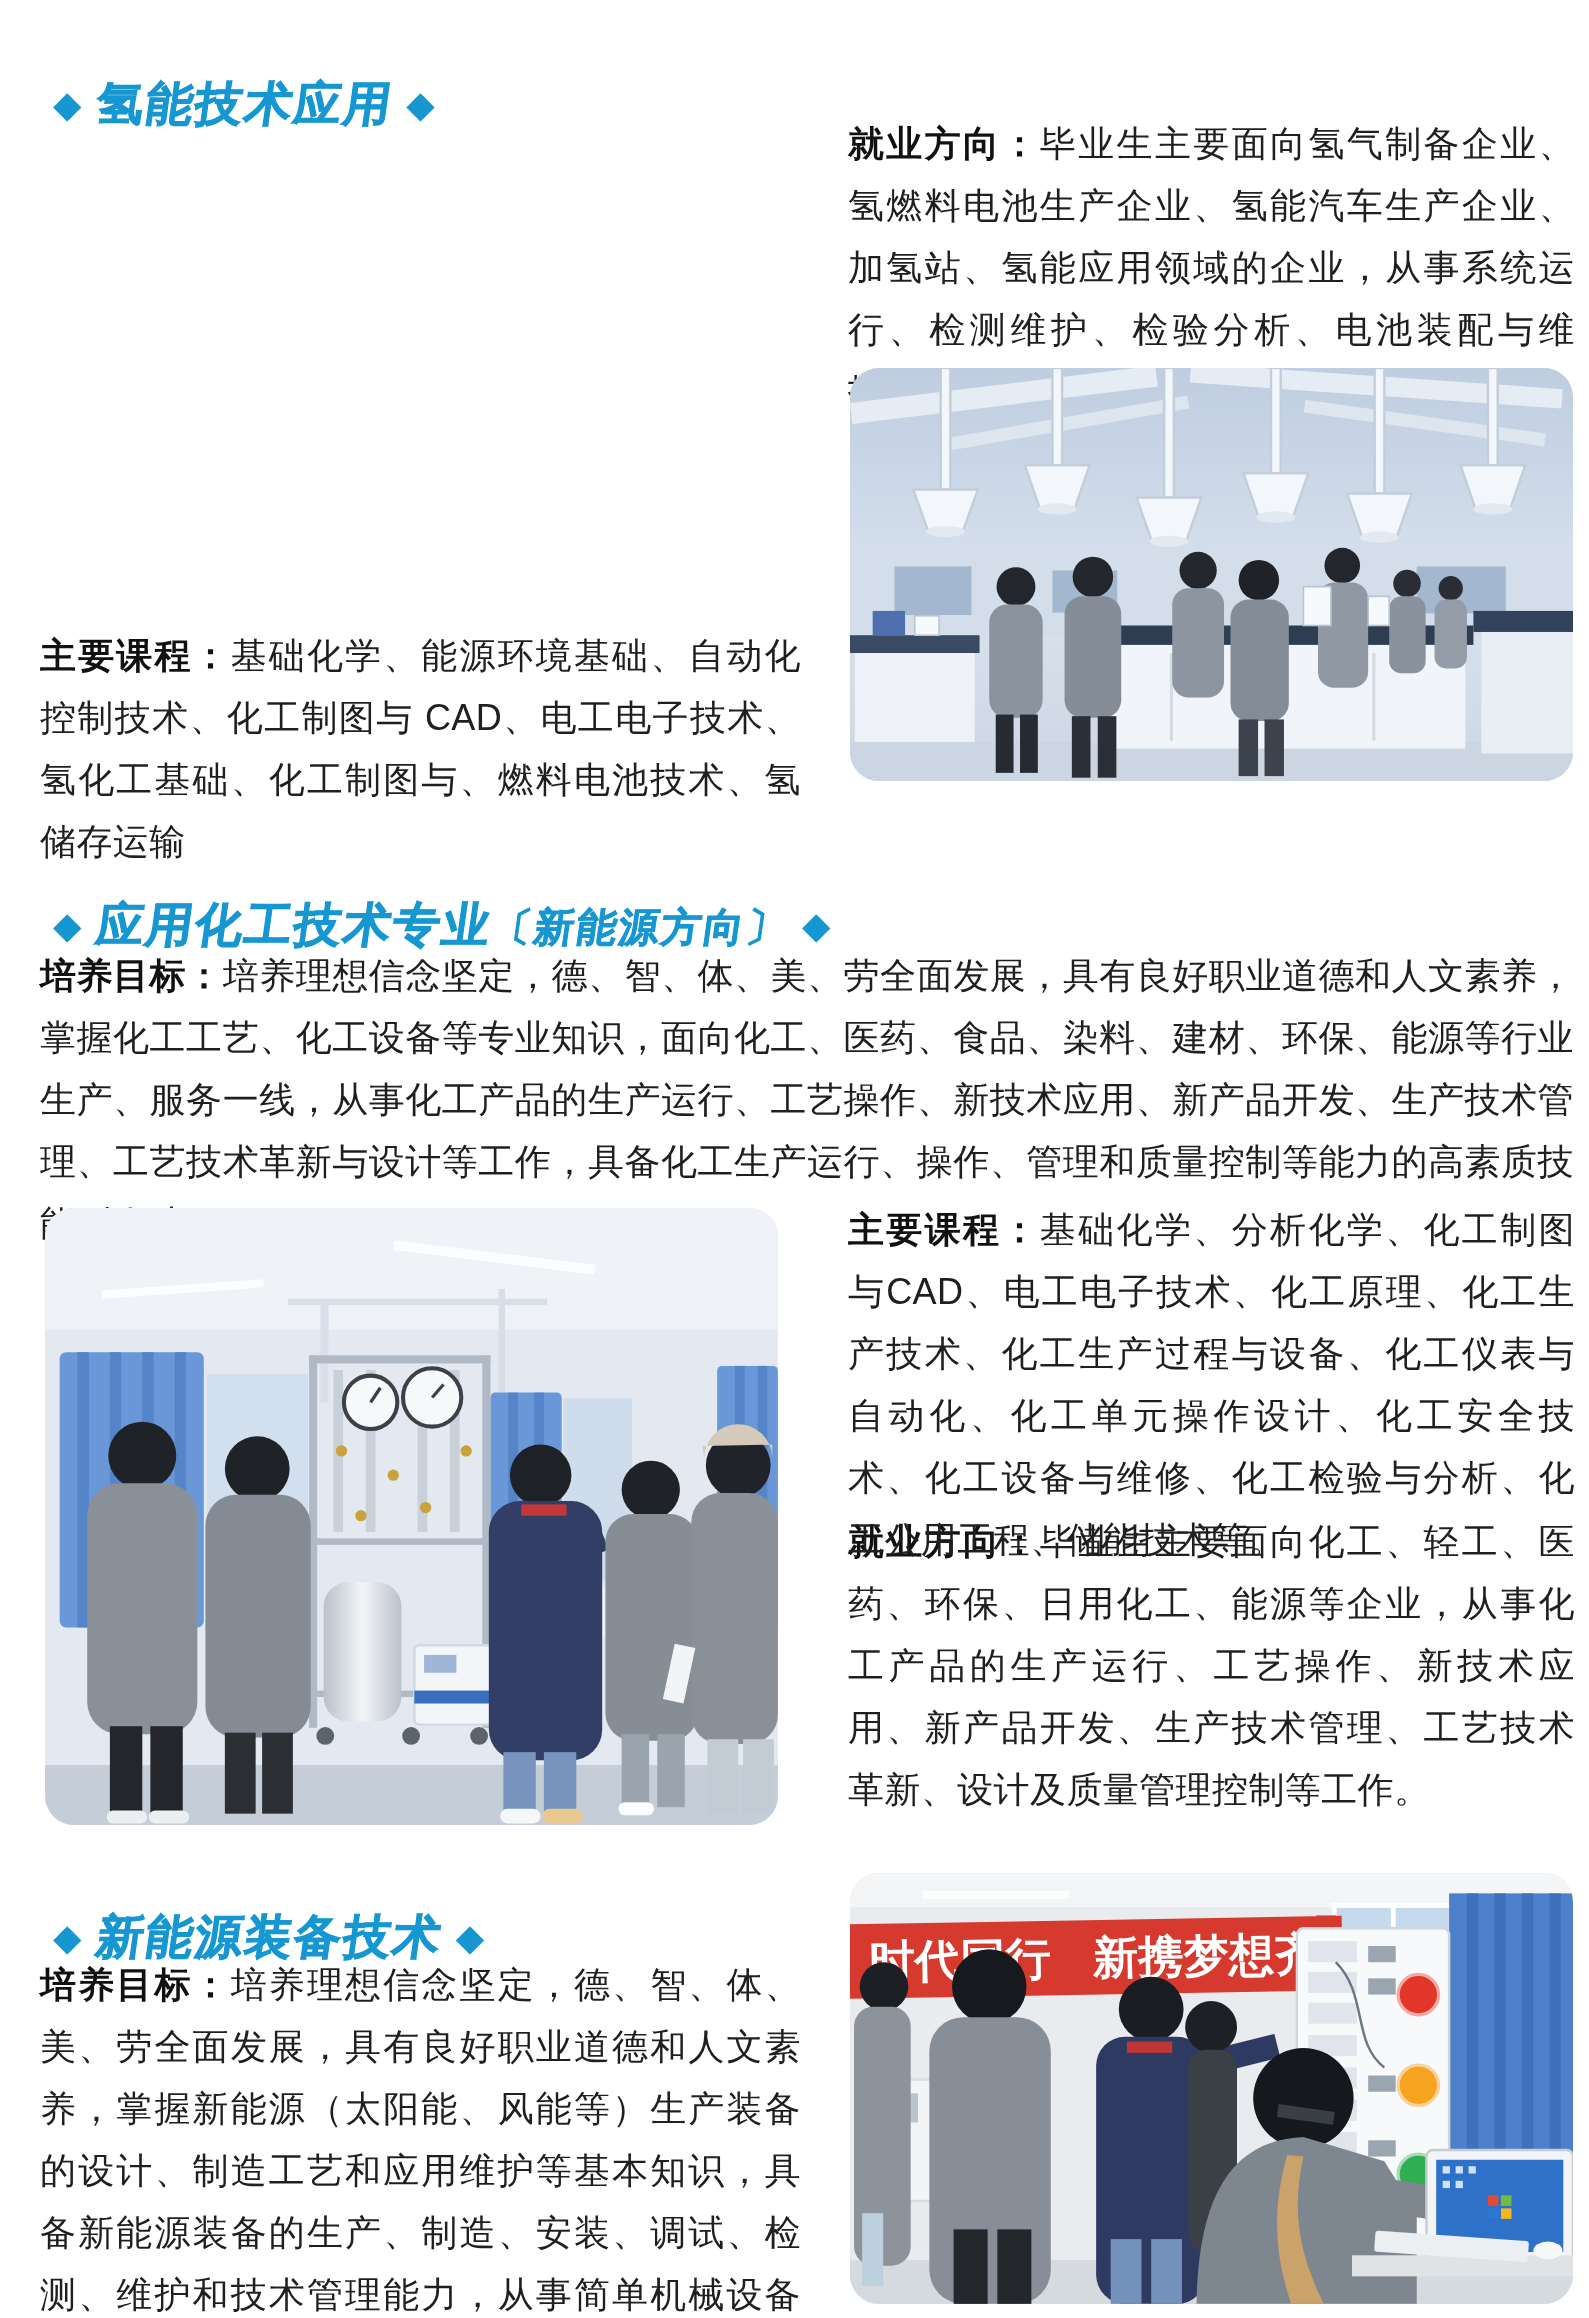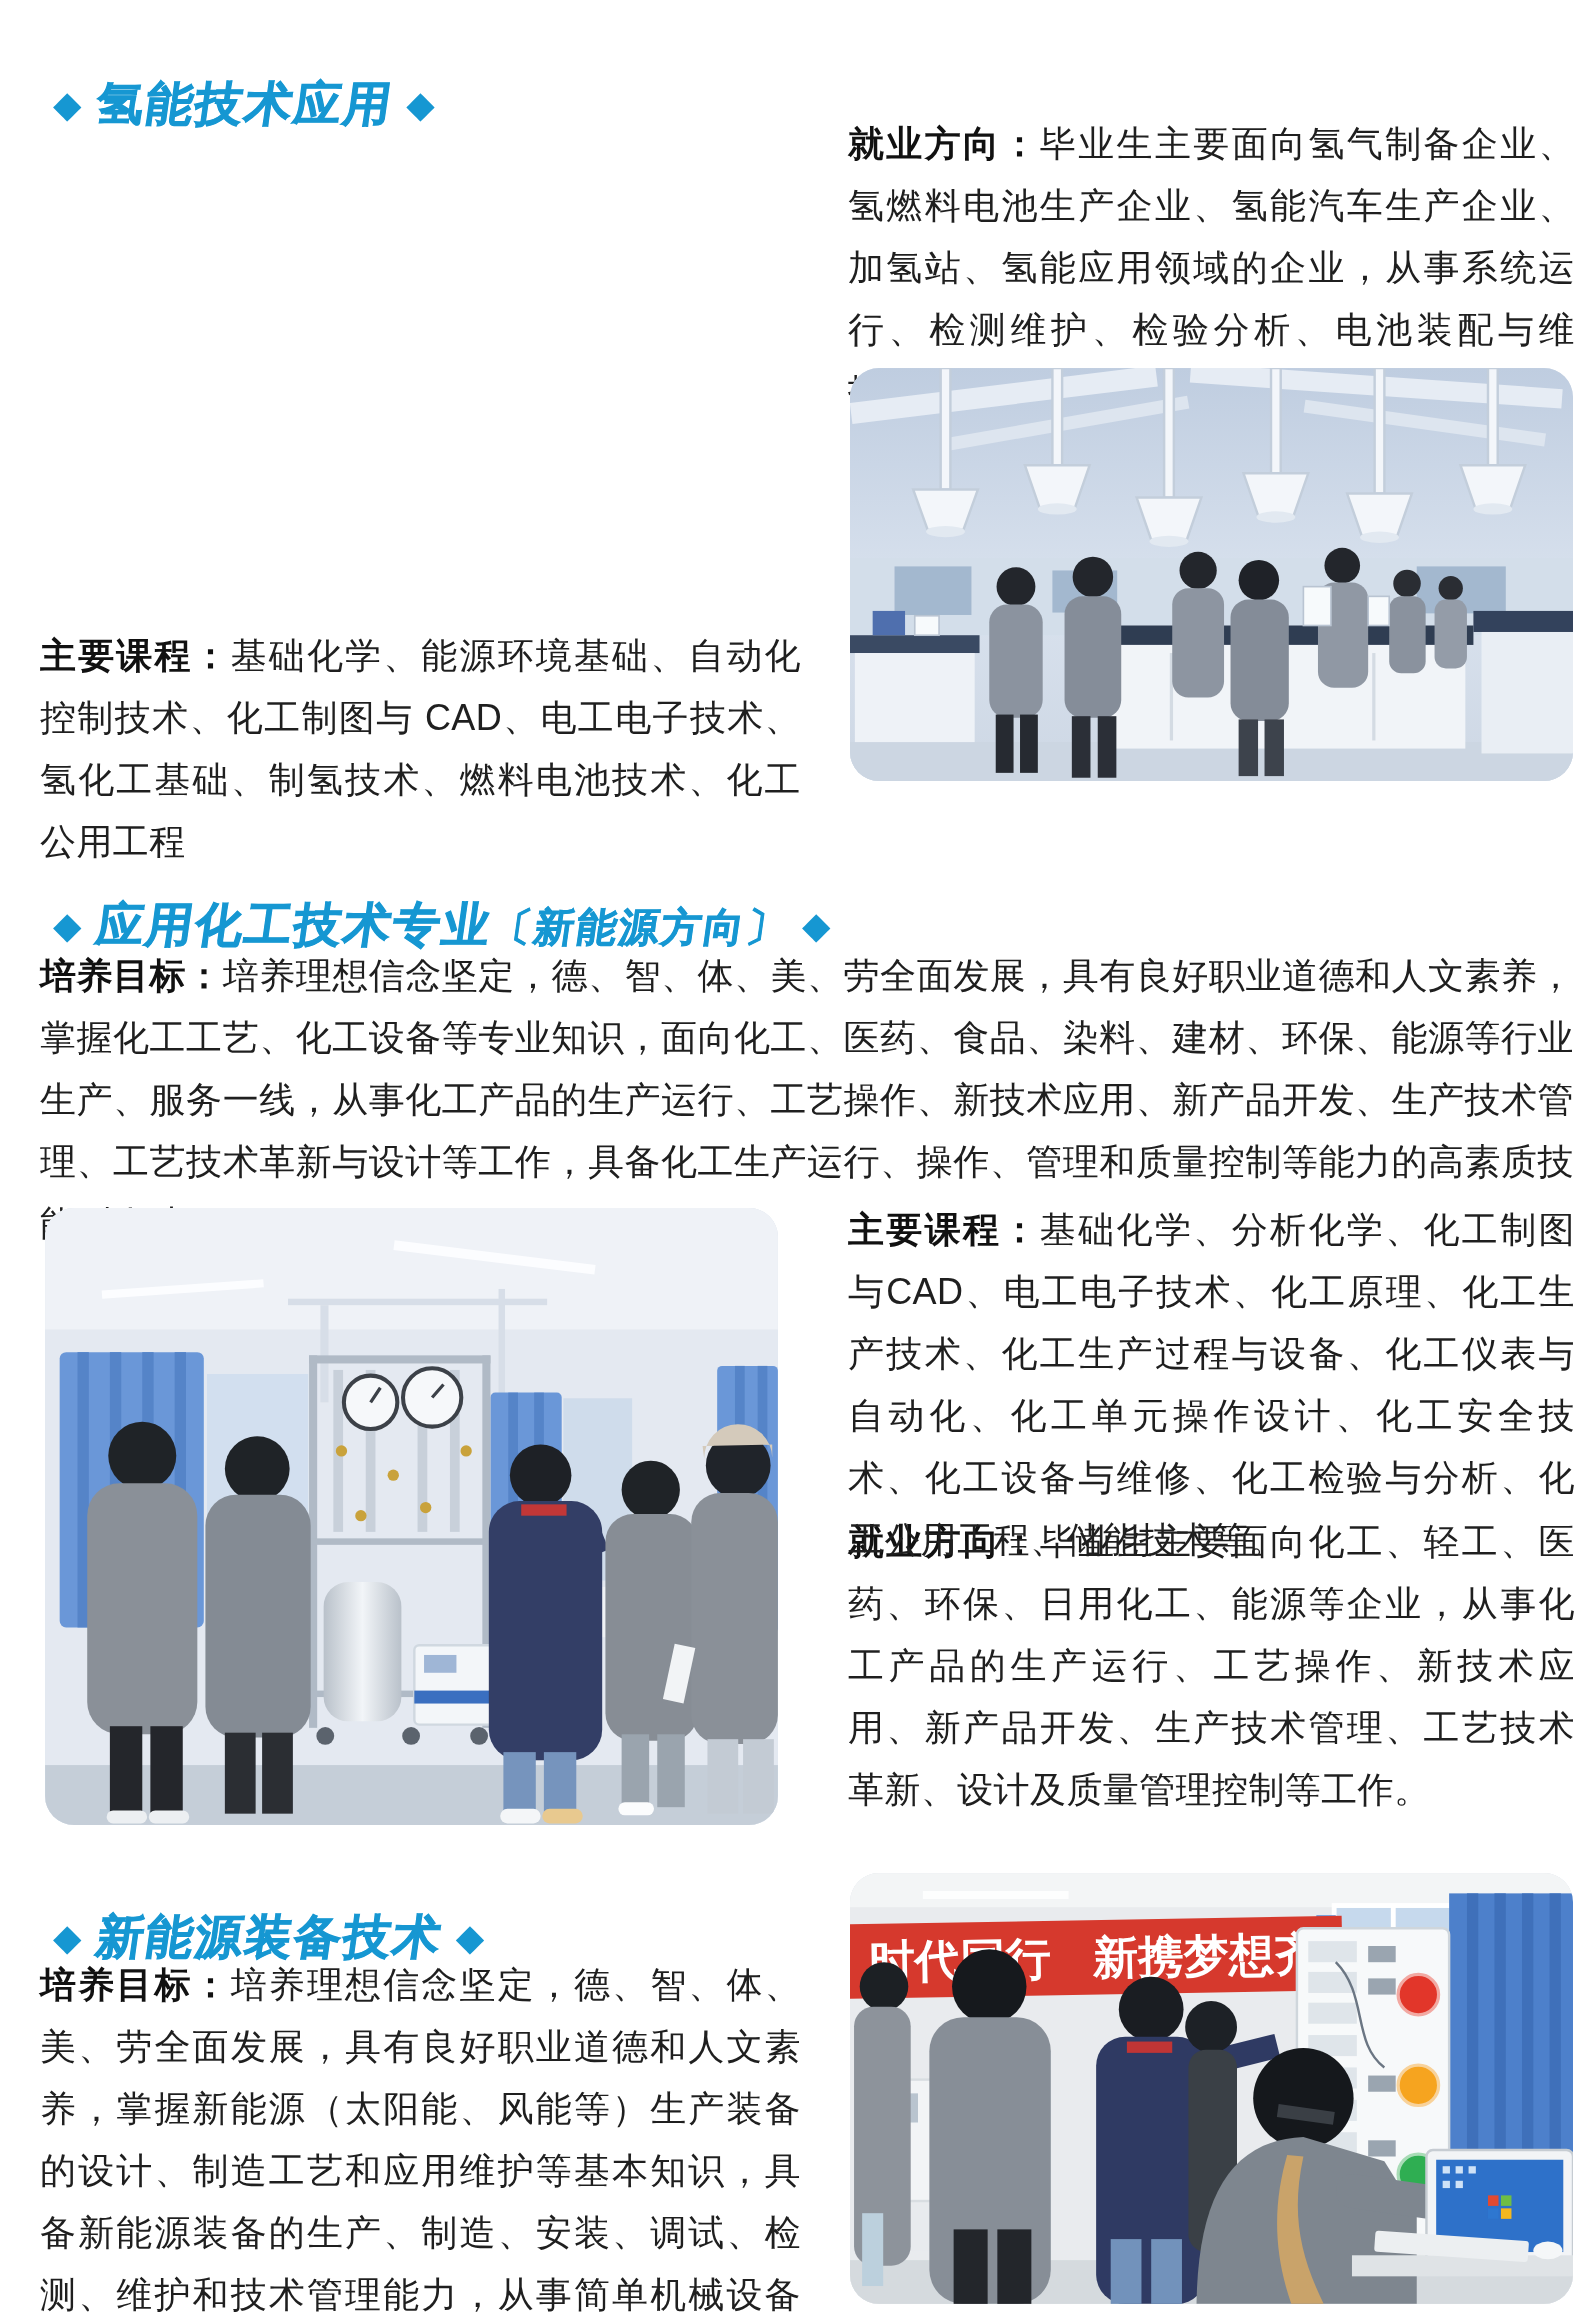--- a/index.html
+++ b/index.html
@@ -25,21 +25,21 @@
 </head>
 <body>
 
 <div class="page">
 
   <h2 class="heading" style="left:40px;top:36px;">
     <span class="dia">◆</span><span class="ht">氢能技术应用</span><span class="dia">◆</span>
   </h2>
 
 
-  <p class="para" style="left:40px;top:625px;width:761px;"><b>主要课程：</b><span>基础化学、能源环境基础、自动化控制技术、化工制图与 CAD、电工电子技术、氢化工基础、制氢技术、燃料电池技术、化工公用工程</span></p>
+  <p class="para" style="left:40px;top:625px;width:761px;"><b>主要课程：</b><span>基础化学、能源环境基础、自动化控制技术、化工制图与 CAD、电工电子技术、氢化工基础、化工制图与、燃料电池技术、氢储存运输</span></p>
 
 
   <p class="para" style="left:848px;top:113px;width:727px;"><b>就业方向：</b><span>毕业生主要面向氢气制备企业、氢燃料电池生产企业、氢能汽车生产企业、加氢站、氢能应用领域的企业，从事系统运行、检测维护、检验分析、电池装配与维护、安全监管等工作。</span></p>
 
   <div class="photo" style="left:850px;top:368px;width:723px;height:413px;">
     <svg viewBox="0 0 893 510">
       <defs>
         <linearGradient id="g1" x1="0" y1="0" x2="0" y2="1">
           <stop offset="0" stop-color="#bfcde0"></stop>
             <stop offset="0.55" stop-color="#d9e2ee"></stop>

